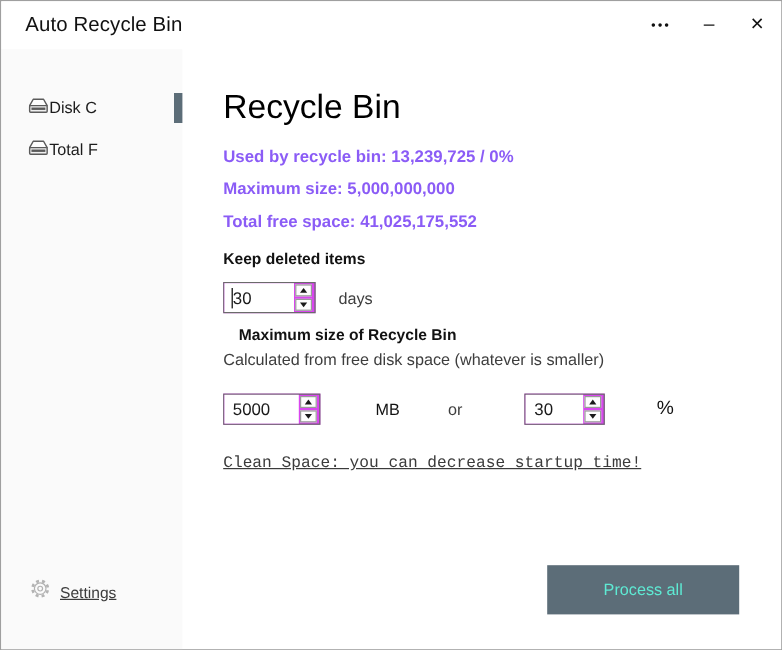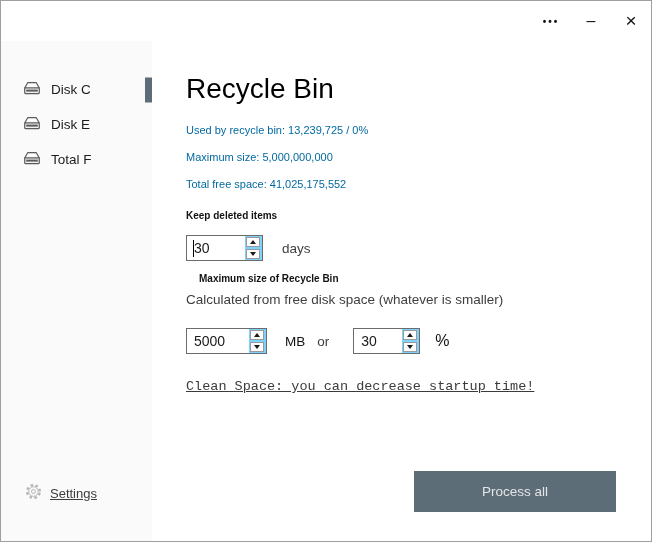--- a/index.html
+++ b/index.html
@@ -39,21 +39,21 @@
   .sidebar {
     width: 151px; flex-shrink: 0;
     background: #fafafa;
     position: relative;
   }
   .nav { padding-top: 31px; }
   .nav-item {
     position: relative;
     height: 35px;
     display: flex; align-items: center;
-    padding-left: 22px; gap: 10px;
+    padding-left: 22px; gap: 0;
     font-size: 13.5px; color: #1c1c1c;
     cursor: default;
   }
   .sel-bar {
     position: absolute; right: 0; top: 50%;
     transform: translateY(-50%);
     width: 7px; height: 25px;
     background: #5c6d78;
     display: none;
   }
@@ -64,34 +64,34 @@
     display: flex; align-items: center; gap: 8px;
   }
   .settings-link {
     font-size: 13px; color: #3c3c3c;
     text-decoration: underline; cursor: pointer;
   }
 
   
   .main { flex: 1; position: relative; padding: 32px 0 0 34px; }
   .page-title { font-size: 28px; font-weight: 400; color: #000000; line-height: 32px; margin-bottom: 12px; }
-  .stat { font-size: 11px; color: #0369a1; line-height: 27px; }
-
-  .section-label { font-size: 10px; font-weight: 700; color: #121212; margin-top: 9px; line-height: 17px; }
+  .stat { font-size: 14px; color: #8b5cf6; line-height: 27px; font-weight: bold; }
+
+  .section-label { font-size: 13px; font-weight: 700; color: #121212; margin-top: 9px; line-height: 17px; }
   .section-sub   { font-size: 13.5px; color: #3e3e3e; margin-top: 3px; line-height: 20px; }
 
   .row { display: flex; align-items: center; }
   .row.keep { margin-top: 11px; }
-  .row.size { margin-top: 18px; }
+  .row.size { margin-top: 18px; gap: 28px; }
 
   
   .spinbox {
     position: relative;
     display: inline-flex; align-items: stretch;
-    border: 1px solid #6b6b6b; background: #7dd3fc;
+    border: 1px solid #6b6b6b; background: #d946ef;
     height: 26px;
   }
   .spinbox input {
     border: none; outline: none;
     font-family: "Liberation Sans", sans-serif;
     font-size: 14px; color: #1a1a1a;
     padding: 0 0 0 7px;
   }
   .spinbox.days input { width: 58px; }
   .spinbox.mb   input { width: 62px; }
@@ -120,32 +120,33 @@
 
   .clean-link {
     display: inline-block;
     margin-top: 25px;
     font-size: 13.5px; color: #3b3b3b;
     text-decoration: underline; cursor: pointer; font-family: Liberation Mono, monospace;
   }
 
   .process-btn {
     position: absolute; right: 35px; bottom: 29px;
-    width: 202px; height: 41px;
-    background: #5c6d78; color: #e5e5e5;
+    width: 160px; height: 41px;
+    background: #5c6d78; color: #5eead4;
     border: none; font-family: "Liberation Sans", sans-serif;
     font-size: 13.5px; cursor: pointer;
   }
 </style>
 </head>
 <body>
 
 <div class="window">
 
   <div class="titlebar">
+    <span class="title">Auto Recycle Bin</span>
     <div class="win-controls">
       <button class="win-btn menu">•••</button>
       <button class="win-btn min">–</button>
       <button class="win-btn close">×</button>
     </div>
   </div>
 
   <div class="app-body">
 
     <aside class="sidebar">
@@ -156,40 +157,29 @@
             <svg width="18" height="15" viewBox="0 0 18 15">
               <path d="M4.7 1.7 L13.3 1.7 L16.3 7 L1.7 7 Z" fill="#fdfdfd" stroke="#5a5a5a" stroke-width="1.2" stroke-linejoin="round"></path>
               <rect x="1.7" y="7" width="14.6" height="5.6" rx="0.8" fill="#efefef" stroke="#5a5a5a" stroke-width="1.2"></rect>
               <rect x="3.2" y="8.6" width="11.6" height="2" fill="#5a5a5a"></rect>
             </svg>
           </span>
           <span>Disk C</span>
           <span class="sel-bar"></span>
         </div>
 
+
         <div class="nav-item">
           <span>
             <svg width="18" height="15" viewBox="0 0 18 15">
               <path d="M4.7 1.7 L13.3 1.7 L16.3 7 L1.7 7 Z" fill="#fdfdfd" stroke="#5a5a5a" stroke-width="1.2" stroke-linejoin="round"></path>
               <rect x="1.7" y="7" width="14.6" height="5.6" rx="0.8" fill="#efefef" stroke="#5a5a5a" stroke-width="1.2"></rect>
               <rect x="3.2" y="8.6" width="11.6" height="2" fill="#5a5a5a"></rect>
             </svg>
           </span>
-          <span>Disk E</span>
-
-        </div>
-
-        <div class="nav-item">
-          <span>
-            <svg width="18" height="15" viewBox="0 0 18 15">
-              <path d="M4.7 1.7 L13.3 1.7 L16.3 7 L1.7 7 Z" fill="#fdfdfd" stroke="#5a5a5a" stroke-width="1.2" stroke-linejoin="round"></path>
-              <rect x="1.7" y="7" width="14.6" height="5.6" rx="0.8" fill="#efefef" stroke="#5a5a5a" stroke-width="1.2"></rect>
-              <rect x="3.2" y="8.6" width="11.6" height="2" fill="#5a5a5a"></rect>
-            </svg>
-          </span>
           <span>Total F</span>
 
         </div>
 
       </nav>
 
       <div class="settings-row">
         <span>
           <svg width="17" height="17" viewBox="0 0 24 24">
             <circle cx="12" cy="12" r="9" fill="none" stroke="#b3b3b3" stroke-width="3.2" stroke-dasharray="3.5 3.57" transform="rotate(12 12 12)"></circle>

